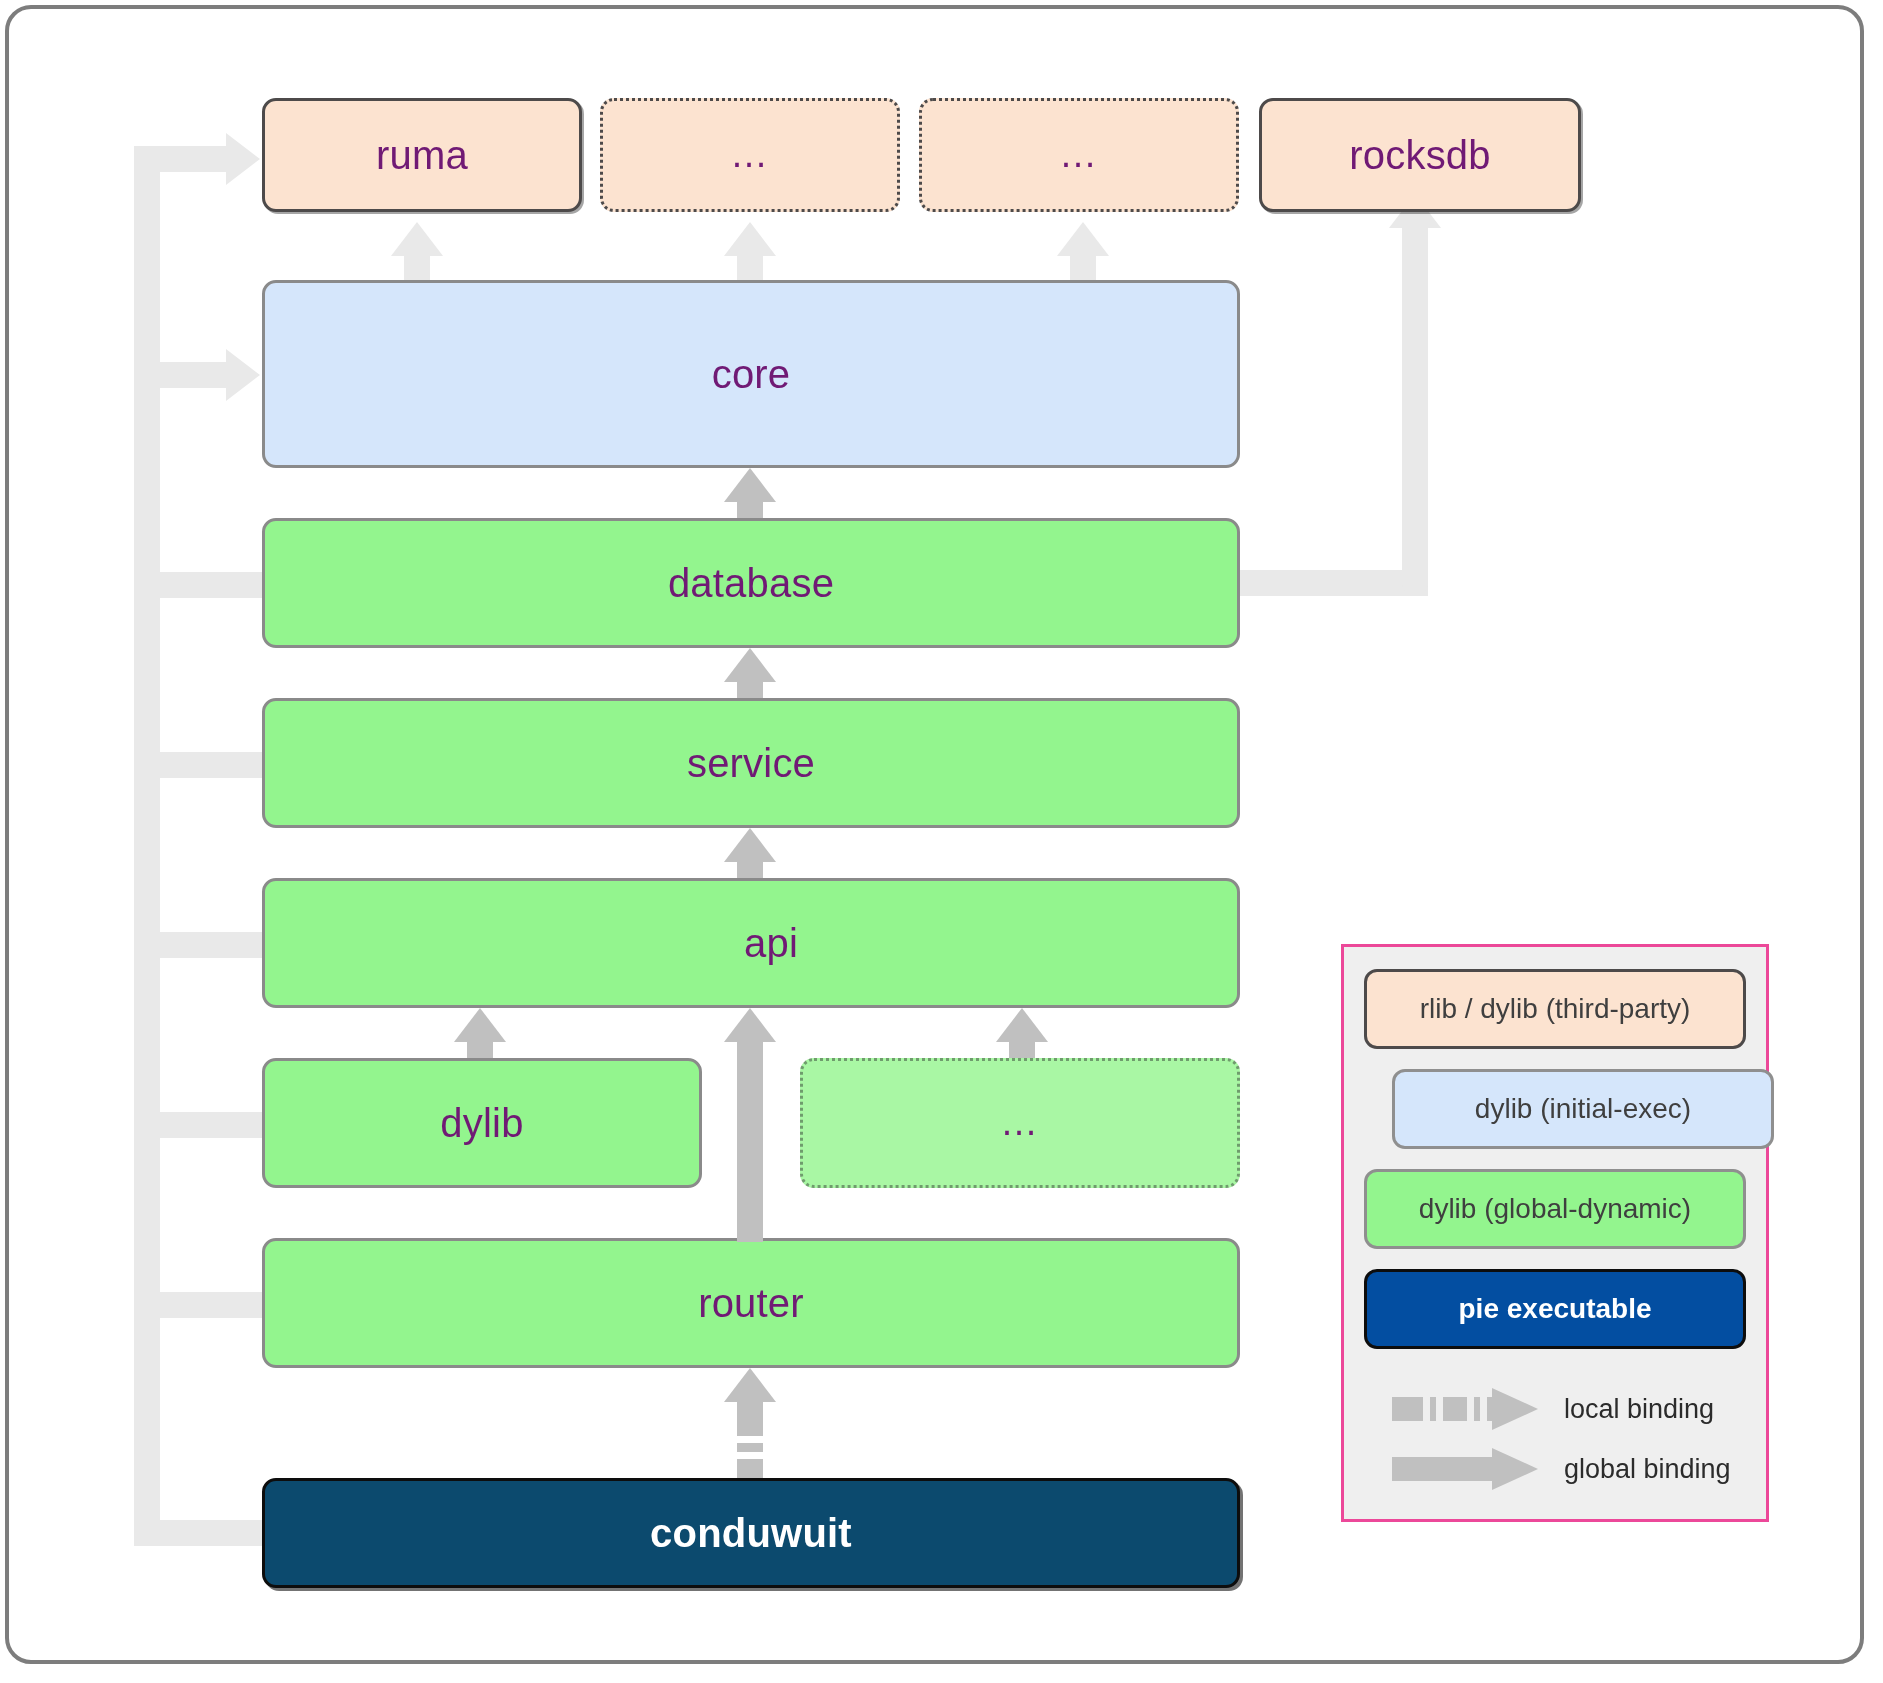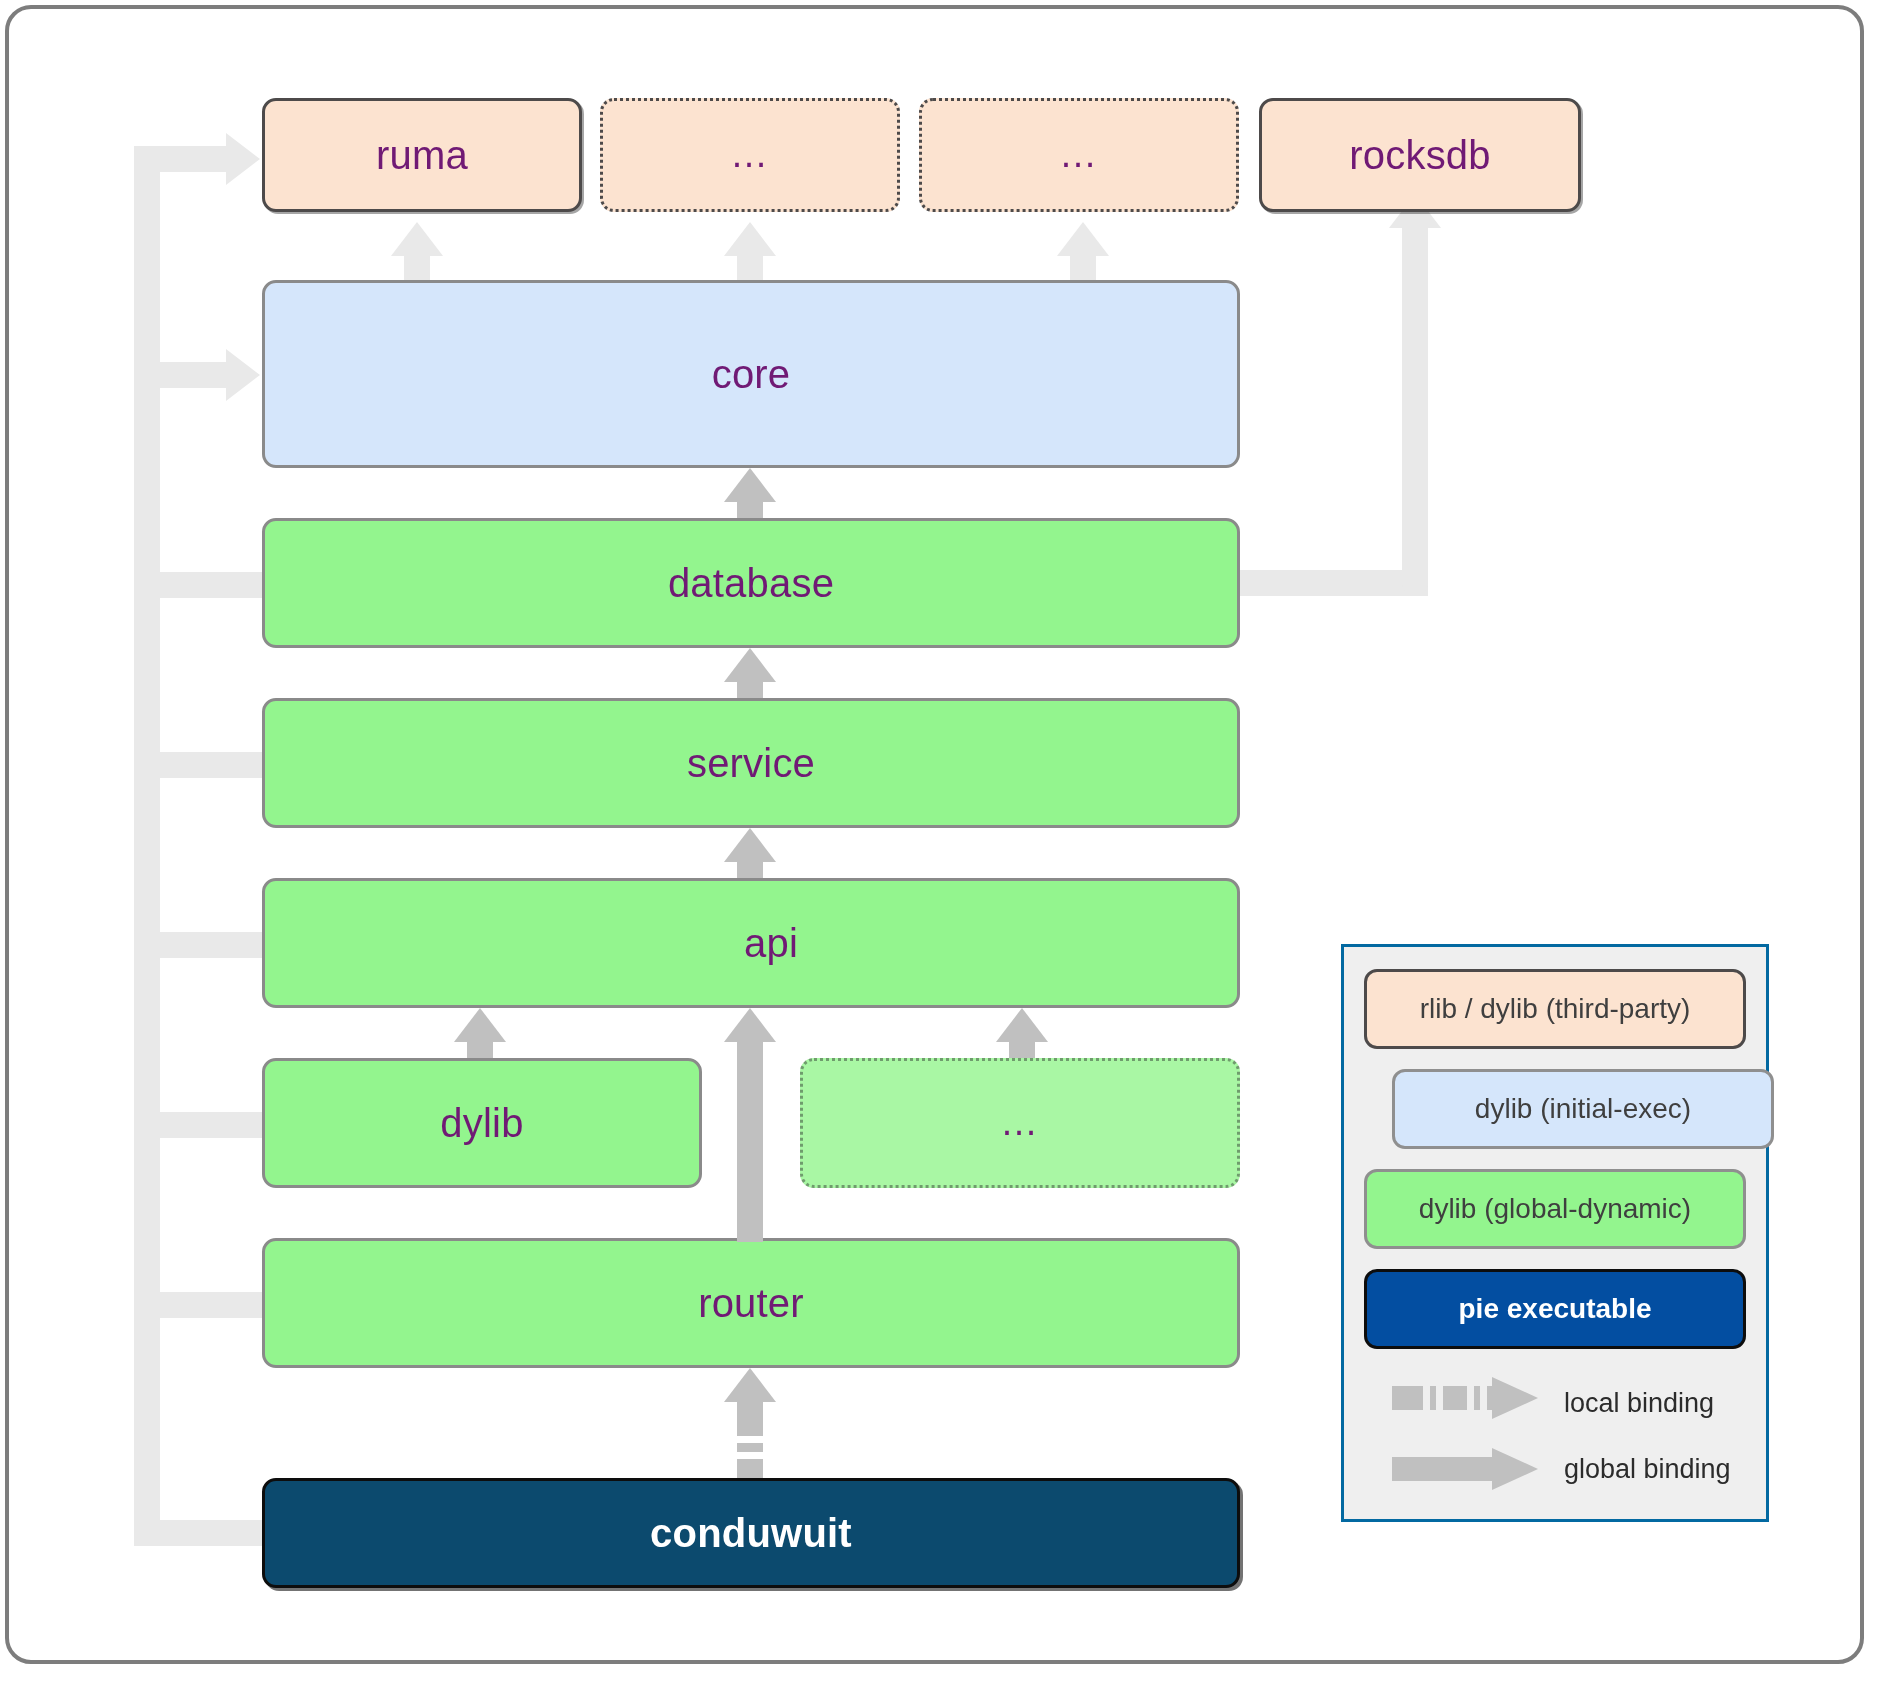--- a/index.html
+++ b/index.html
@@ -99,21 +99,21 @@
 
   
   .gap{position:absolute;background:#ffffff;z-index:3;}
 
   
   #legend{
     position:absolute;
     left:1341px; top:944px;
     width:428px; height:578px;
     background:#efefef;
-    border:3px solid #0369a1;
+    border:3px solid #ec4899;
     box-sizing:border-box;
     z-index:8;
   }
   .lg-box{
     position:absolute;
     left:20px;
     width:382px;
     height:80px;
     box-sizing:border-box;
     display:flex;align-items:center;justify-content:center;
@@ -270,21 +270,21 @@
     </div>
 
     <div class="lg-box" style="top:222px; background:#93F58E; border:3px solid #8f8f8f;">
       <span>dylib (global-dynamic)</span>
     </div>
 
     <div class="lg-box" style="top:322px; background:#034EA1; border:3px solid #0d0d0d; color:#ffffff; font-weight:bold;">
       <span>pie executable</span>
     </div>
 
-    <div class="lg-row" style="top:412px;align-items:flex-end;">
+    <div class="lg-row" style="top:432px;">
       <div class="lg-arrow-wrap">
         <div class="lg-shaft"></div>
         <div class="lg-gap" style="left:31px;"></div>
         <div class="lg-gap" style="left:44px;"></div>
         <div class="lg-gap" style="left:75px;"></div>
         <div class="lg-gap" style="left:88px;"></div>
         <div class="lg-head"></div>
       </div>
       <span class="lg-text">local binding</span>
     </div>

